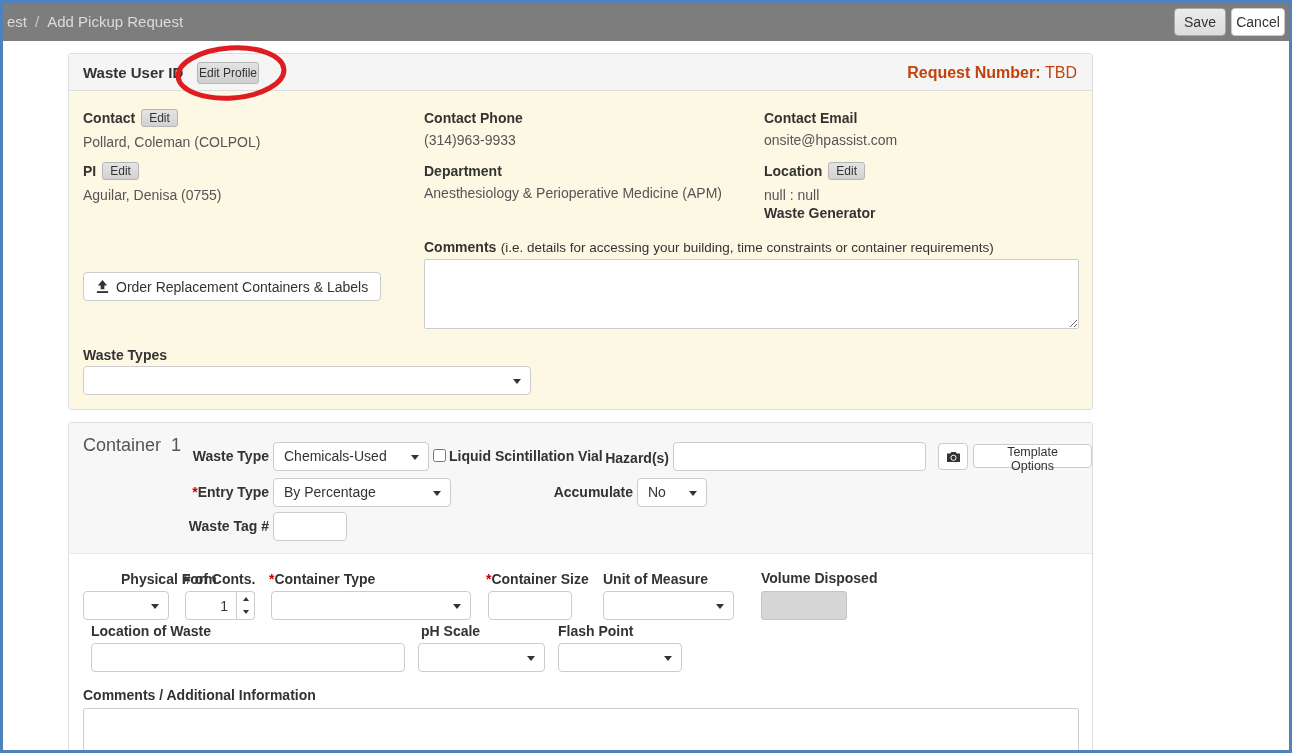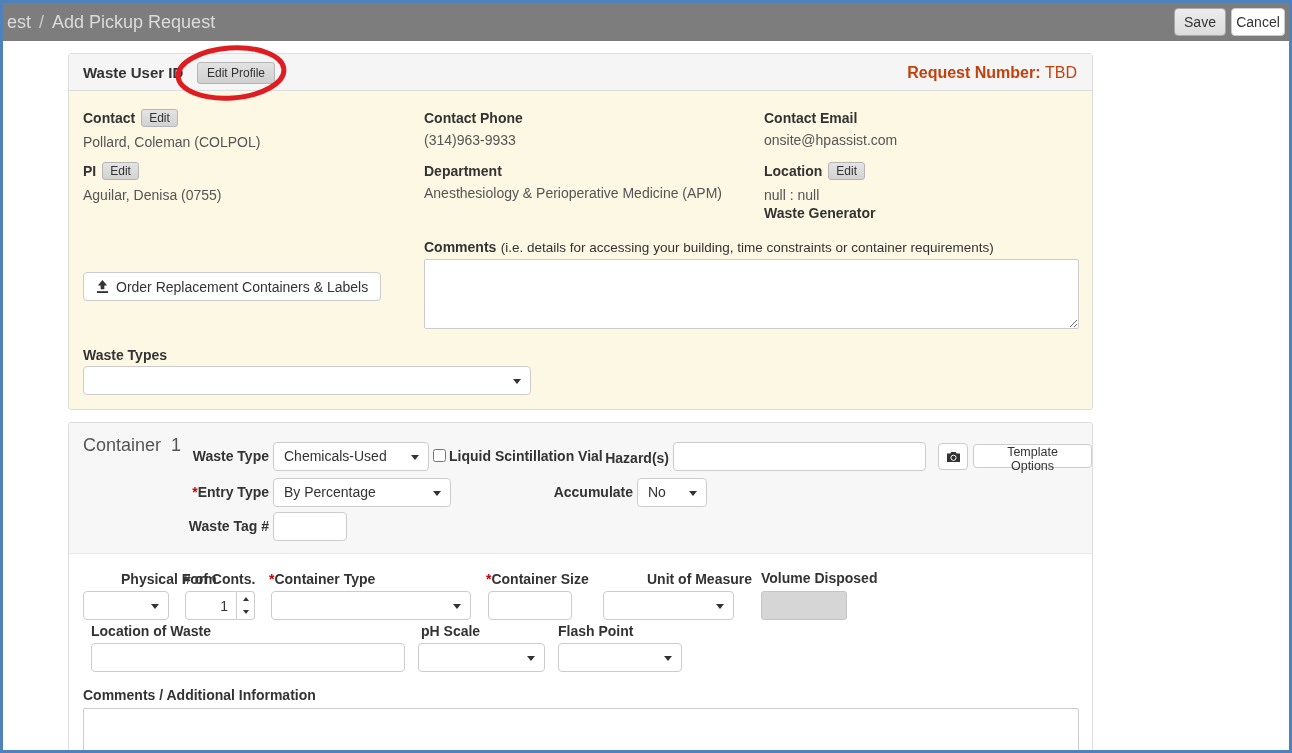--- a/index.html
+++ b/index.html
@@ -1,30 +1,30 @@
 <!DOCTYPE html>
 <html><head>
 <meta charset="utf-8">
 <style>
   * { margin:0; padding:0; box-sizing:border-box; }
   body { font-family:"Liberation Sans", sans-serif; background:#fff; }
   .screen { position:relative; width:1292px; height:753px; border:3px solid #4f81bd; background:#fff; overflow:hidden; }
 
   
   .topbar { position:absolute; left:0; top:0; right:0; height:38px; background:#7d7d7d; }
-  .breadcrumb { position:absolute; left:4px; top:0; height:38px; line-height:38px; font-size:18px; color:#dcdcdc; white-space:nowrap; }
+  .breadcrumb { position:absolute; left:4px; top:0; height:38px; line-height:38px; font-size:15px; color:#dcdcdc; white-space:nowrap; }
   .breadcrumb .sep { margin:0 8px; color:#c9c9c9; }
   .btn-save { position:absolute; top:5px; right:63px; width:52px; height:28px; background:linear-gradient(#ececec,#dcdcdc); border:1px solid #a8a8a8; border-radius:4px; font-size:14px; color:#333; font-family:inherit; }
   .btn-cancel { position:absolute; top:5px; right:4px; width:54px; height:28px; background:#fff; border:1px solid #ccc; border-radius:4px; font-size:14px; color:#333; font-family:inherit; }
 
   
   .panel1 { position:absolute; left:65px; top:50px; width:1025px; height:357px; border:1px solid #ddd; border-radius:3px; background:#fcf8e3; }
   .panel1-header { position:relative; height:37px; background:#f5f5f5; border-bottom:1px solid #ddd; }
   .p1-title { position:absolute; left:14px; top:0; line-height:37px; font-size:15px; font-weight:bold; color:#333; }
-  .btn-edit-profile { position:absolute; left:128px; top:8px; height:22px; padding:0 9px; background:linear-gradient(#e2e2e2,#cfcfcf); border:1px solid #b5b5b5; border-radius:3px; font-size:12px; color:#333; font-family:inherit; }
+  .btn-edit-profile { position:absolute; left:128px; top:8px; height:22px; padding:0 1px; background:linear-gradient(#e2e2e2,#cfcfcf); border:1px solid #b5b5b5; border-radius:3px; font-size:12px; color:#333; font-family:inherit; }
   .req-num { position:absolute; right:15px; top:0; line-height:37px; font-size:16px; color:#c2410c; }
   .req-num b { font-weight:bold; }
   .annot-circle { position:absolute; left:104px; top:-10px; width:116px; height:58px; pointer-events:none; }
 
   .p1-body { position:absolute; left:0; top:37px; right:0; bottom:0;padding-left:36px; }
   .lbl { font-weight:bold; font-size:14px; color:#333; white-space:nowrap; }
   .val { font-size:14px; color:#555; white-space:nowrap; }
   .btn-edit { display:inline-block; margin-left:6px; background:linear-gradient(#e4e4e4,#d2d2d2); border:1px solid #b5b5b5; border-radius:3px; font-size:12px; color:#333; padding:1px 7px; font-family:inherit; vertical-align:1px; }
   .abs { position:absolute; }
 
@@ -161,21 +161,21 @@
       </div>
 
       <div class="rlbl" style="left:100px; top:95px; width:100px;">Waste Tag #</div>
       <input class="inp" style="left: 204px; top: 89px; width: 74px;" value="">
     </div>
 
     <div class="rlbl" style="left:14px; top:148px; text-align:left;padding-left:38px;">Physical Form</div>
     <div class="rlbl" style="left:114px; top:148px; text-align:left;"># of Conts.</div>
     <div class="rlbl" style="left:200px; top:148px; text-align:left;"><span class="red">*</span><span>Container Type</span></div>
     <div class="rlbl" style="left:417px; top:148px; text-align:left;"><span class="red">*</span><span>Container Size</span></div>
-    <div class="rlbl" style="left:534px; top:148px; text-align:left;margin-left:44px;">Unit of Measure</div>
+    <div class="rlbl" style="left:534px; top:148px; text-align:left;">Unit of Measure</div>
     <div class="rlbl" style="left:692px; top:147px; text-align:left;">Volume Disposed</div>
 
     <div class="sel" style="left:14px; top:168px; width:86px;">
       <span></span>
       <span class="caret"></span>
     </div>
     <div class="spin-wrap" style="left:116px; top:168px;">
       <input class="spin-input" value="1" style="">
       <div class="spin-btns">
         <div class="spin-up">

